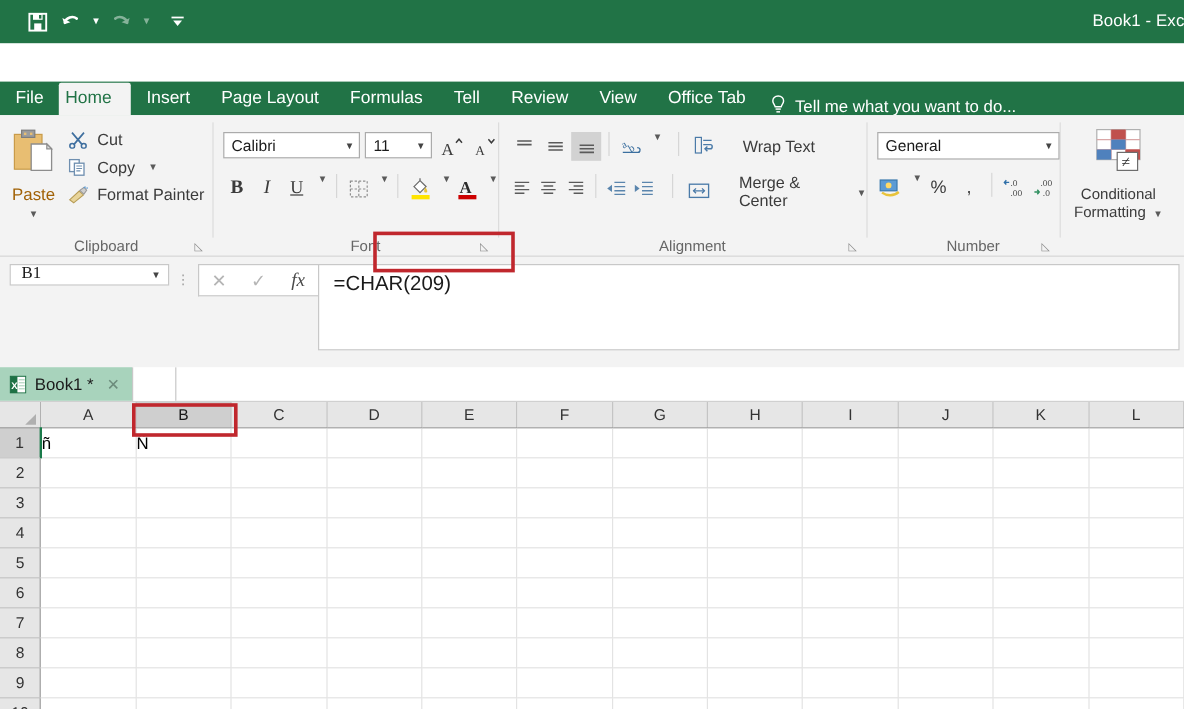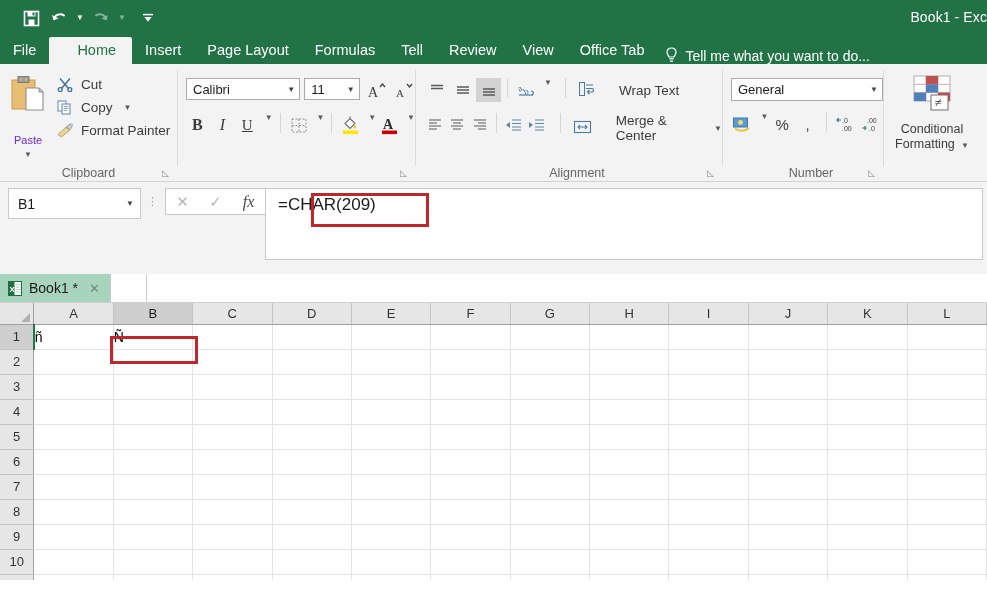--- a/index.html
+++ b/index.html
@@ -32,28 +32,29 @@
   .title-text {
     position:absolute; right: 0px; top: 9px;
     color:#ffffff; font-size: 14px; letter-spacing:.1px;
     white-space: nowrap; overflow:hidden;
   }
 
   
   .tabbar {
     height: 28px; background:#217346; display:flex; align-items:flex-end;
     position: relative;
+    margin-top: 32px;
   }
   .tab {
     color:#ffffff; font-size:14.5px; padding: 4px 13px 5px 13px; line-height:18px;
     white-space:nowrap;
   }
   .tab.active {
     background:#f3f3f3; color:#217346; border-radius: 2px 2px 0 0;
-    padding: 4px 16px 5px 28px;
+    padding: 4px 16px 5px 5px;
   }
   .tellme { display:flex; align-items:center; gap:7px; padding-left: 8px; color:#ffffff;
     font-size:14px; white-space:nowrap; }
   .bulb { width:13px; height:17px; display:block; }
 
   
   .ribbon {
     height: 118px; background:#f3f3f3; display:flex; position:relative;
     border-bottom: 1px solid #d2d2d2;
   }
@@ -64,21 +65,21 @@
     font-size: 12.5px; color:#666666;
   }
   .grp-dlg {
     position:absolute; bottom: 4px; right: 6px; width:9px; height:9px;
     color:#8a8a8a; font-size:9px; line-height:9px;
   }
 
   
   .clipboard { width: 177px; display:flex; }
   .paste-col { width: 56px; display:flex; flex-direction:column; align-items:center; padding-top: 6px; }
-  .paste-label { font-size:11px; color:#6d28d9; margin-top:14px;}
+  .paste-label { font-size:14px; color:#a16207; margin-top:1px;}
   .paste-caret { font-size:8px; color:#5a5a5a; margin-top:4px;}
   .clip-items { padding-top: 8px; display:flex; flex-direction:column; gap:7px;}
   .clip-item { display:flex; align-items:center; gap:7px; font-size:13.5px; color:#3b3b3b; }
   .clip-item .ci { width:18px; height:16px; display:flex; align-items:center; justify-content:center;}
   .mini-caret { font-size:8px; color:#5a5a5a; margin-left:4px;}
 
   
   .fontgrp { width: 237px; padding-left:8px; }
   .row { display:flex; }
   .row1 { padding-top: 10px; gap: 4px; }
@@ -109,23 +110,23 @@
 
   
   .stylesgrp { width: 96px; }
   .cf-btn { display:flex; flex-direction:column; align-items:center; padding-top:6px; }
   .cf-label { font-size:12.5px; color:#3b3b3b; text-align:center; line-height:15px; margin-top:4px;}
 
   
   .fbar-wrap { background:#f3f3f3; height: 92px; position:relative; padding-top:6px;}
   .fbar-row { display:flex; align-items:flex-start; padding: 0 4px; }
   .namebox {
-    width: 133px; height: 31px; background:#fff; border:1px solid #c8c8c8;
+    width: 133px; height: 18px; background:#fff; border:1px solid #c8c8c8;
     display:flex; align-items:center; justify-content:space-between;
-    padding: 0 6px 0 9px; font-size:14px; color:#1a1a1a; margin-left:4px;
+    padding: 0 6px 0 9px; font-size:14px; color:#1a1a1a; margin-left:4px;font-family:Liberation Serif, serif;
   }
   .namebox .nc { font-size:8px; color:#444; }
   .fbar-grip { width:24px; height:27px; display:flex; align-items:center; justify-content:center; color:#9a9a9a; font-size:11px; letter-spacing:1px;}
   .fbtns { display:flex; align-items:center; height:27px; background:#fff; border:1px solid #c8c8c8; border-right:none;}
   .fbtn { width:33px; height:25px; display:flex; align-items:center; justify-content:center; color:#b5b5b5; font-size:15px;}
   .fx { color:#4a4a4a; font-style:italic; font-family:"Liberation Serif", serif; font-size:16px;}
   .fbar-input {
     flex:1; min-height: 72px; background:#ffffff; border:1px solid #c8c8c8;
     position:relative;
   }
@@ -351,20 +352,21 @@
         </div>
         <span class="mini-caret">▼</span>
         <div class="iconbtn">
           <svg width="19" height="19" viewBox="0 0 19 19" aria-hidden="true">
             <text x="3" y="13" font-family="Liberation Serif, serif" font-size="14" font-weight="bold" fill="#2b2b2b">A</text>
             <rect x="2" y="14.5" width="15" height="3.6" fill="#cc0000"></rect>
           </svg>
         </div>
         <span class="mini-caret">▼</span>
       </div>
+      <div class="grp-label">Font</div>
       <div class="grp-dlg">◺</div>
     </div>
     <div class="grp-sep"></div>
 
     <div class="grp aligngrp">
       <div class="row row1" style="gap:1px;">
         <div class="iconbtn">
           <svg width="18" height="16" viewBox="0 0 18 16" aria-hidden="true">
             <path d="M3 3.5 H15 M3 6.5 H15" stroke="#5a5a5a" stroke-width="1.3"></path>
           </svg>

